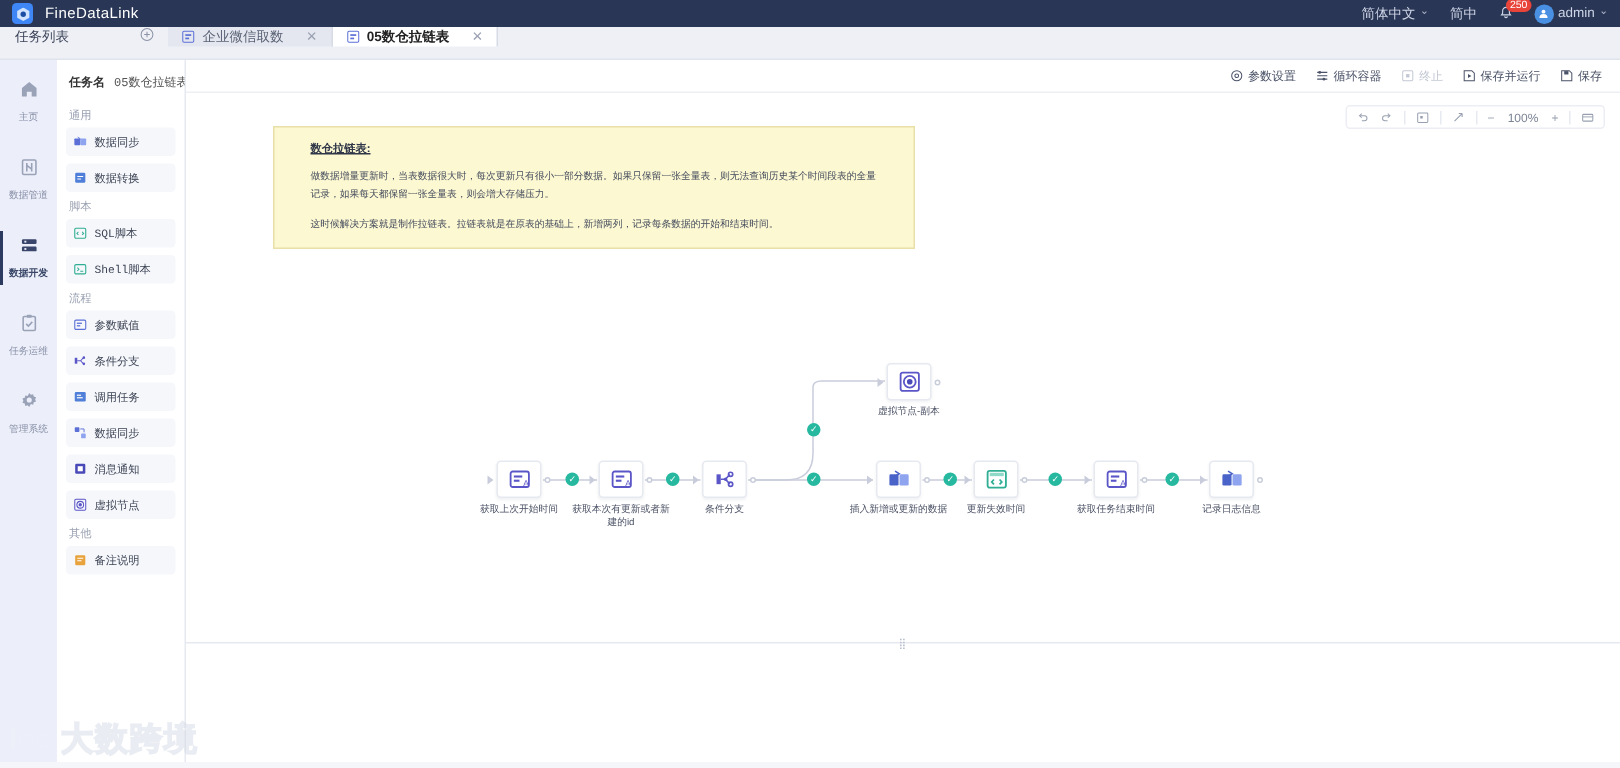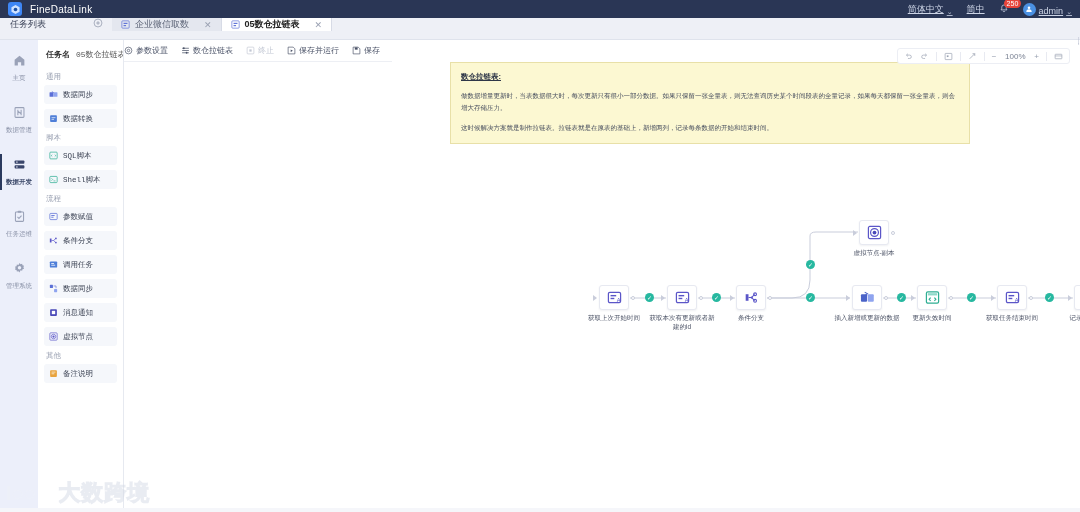--- a/index.html
+++ b/index.html
@@ -11,21 +11,21 @@
   
   .topbar {
     height: 18px; background: #2a3655; display: flex; align-items: center;
     padding: 0 8px; color: #e8ecf5; font-size: 9px; position: relative;
   }
   .logo-box { width: 14px; height: 14px; border-radius: 3px; background: #3e86f5;
     display: flex; align-items: center; justify-content: center; margin-right: 8px; }
   .logo-box svg { display: block; }
   .app-title { font-size: 10px; letter-spacing: .3px; color: #fff; }
   .top-right { margin-left: auto; display: flex; align-items: center; gap: 14px; font-size: 9px; }
-  .top-right .it { display: flex; align-items: flex-end; gap: 3px; color: #cdd5e6; cursor: pointer; text-decoration: underline; }
+  .top-right .it { display: flex; align-items: flex-start; gap: 3px; color: #cdd5e6; cursor: pointer; }
   .bell-wrap { position: relative; }
   .badge { position: absolute; top: -5px; left: 5px; background: #e8443a; color: #fff;
     font-size: 7px; line-height: 9px; border-radius: 6px; padding: 0 3px; }
   .avatar { width: 13px; height: 13px; border-radius: 50%; background: #4a90e2;
     display: flex; align-items: center; justify-content: center; }
   .caret { font-size: 7px; opacity: .8; }
 
   
   .tabstrip { height: 22px; background: #eef0f6; display: flex; align-items: flex-start;
     font-size: 9px; border-bottom: 1px solid #dfe3ec; }
@@ -60,39 +60,39 @@
   .palette-head { font-size: 8px; color: #333; padding: 9px 2px 8px 2px;
     display: flex; gap: 6px; white-space: nowrap; font-weight: bold; }
   .palette-head .pname { color: #555; font-weight: normal; }
   .pgroup { font-size: 7.5px; color: #9aa1b2; margin: 4px 2px 3px 2px; }
   .pitem { display: flex; align-items: center; gap: 5px; height: 19px; padding: 0 5px;
     background: #f5f7fb; border-radius: 3px; margin-bottom: 5px; font-size: 7.5px;
     color: #3c4354; cursor: pointer; }
   .pitem .pico { width: 9px; height: 9px; flex: 0 0 auto; }
 
   
-  .main { flex: 1; display: flex; flex-direction: row; background: #fff; min-width: 0; }
+  .main { flex: 1; display: flex; flex-direction: column; background: #fff; min-width: 0; }
   .maintools { height: 22px; border-bottom: 1px solid #edeff4; display: flex;
     align-items: center; justify-content: flex-end; gap: 13px; padding-right: 12px;
     font-size: 8px; color: #4a5267; }
   .mt { display: flex; align-items: center; gap: 3px; cursor: pointer; }
   .mt.disabled { color: #c3c8d4; cursor: default; }
 
   .canvaswrap { flex: 1; position: relative; overflow: hidden; background: #fff; }
   .zoombar { position: absolute; right: 10px; top: 8px; height: 16px;
     display: flex; align-items: center; gap: 7px; background: #fff;
     border: 1px solid #eceef4; border-radius: 3px; padding: 0 6px;
     font-size: 8px; color: #98a0b0; z-index: 5; }
   .zoombar .zi { cursor: pointer; display: flex; align-items: center; }
   .zoombar .zpct { color: #7b8394; min-width: 24px; text-align: center; }
   .zsep { width: 1px; height: 9px; background: #e8eaf1; }
 
   
-  .note { position: absolute; left: 58px; top: 22px; width: 520px;
-    background: #fcf8d2; border: 1px solid #e8e0a8; padding: 9px 10px; }
+  .note { position: absolute; left: 58px; top: 22px; width: 428px;
+    background: #fcf8d2; border: 1px solid #e8e0a8; padding: 9px 24px; }
   .note-title { font-size: 7.5px; color: #2f3748; font-weight: bold;
     text-decoration: underline; margin-bottom: 8px; }
   .note-p { font-size: 6.5px; color: #444b5c; line-height: 1.9; margin-bottom: 7px; }
   .note-p:last-child { margin-bottom: 0; }
 
   
   .flow { position: absolute; left: 0; top: 0; width: 100%; height: 100%; }
   .node { position: absolute; width: 30px; }
   .node-box { width: 30px; height: 25px; background: #fff; border: 1px solid #e7e9f1;
     border-radius: 3px; display: flex; align-items: center; justify-content: center;
@@ -118,21 +118,21 @@
     padding-left: 16px; font-size: 8px; border-bottom: 1px solid #eef0f5; }
   .logtab { color: #6c7governing; }
   .logtab { color: #737b8e; cursor: pointer; height: 20px; display: flex;
     align-items: center; border-bottom: 2px solid transparent; }
   .logtab.active { color: #3a7de0; font-weight: bold; border-bottom-color: #3a7de0; }
   .logbody { flex: 1; background: #f6f7fa; margin: 7px 10px 8px 10px; padding: 9px 12px;
     font-size: 7.5px; color: #8a91a3; }
 
   
   .watermark { position: absolute; left: 6px; bottom: 4px; display: flex;
-    align-items: center; gap: 23px; opacity: .5; z-index: 20; pointer-events: none; }
+    align-items: center; gap: 5px; opacity: .5; z-index: 20; pointer-events: none; }
   .wm-text { font-size: 22px; font-weight: bold; color: #e9ecf3;
     -webkit-text-stroke: 1px #d5dae6; letter-spacing: 1px; }
   .wm-mark { font-size: 20px; font-weight: bold; color: #eef1f7; }
 </style>
 </head>
 <body>
 
 <div class="topbar">
   <div class="logo-box">
     <svg width="9" height="9" viewBox="0 0 10 10">
@@ -358,21 +358,21 @@
             <circle cx="8" cy="8" r="2.2" fill="none" stroke="currentColor" stroke-width="1.2"></circle>
           </svg>
         <span>参数设置</span>
       </div>
       <div class="mt">
         <svg width="9" height="9" viewBox="0 0 16 16">
             <path d="M2 4h12M2 8h12M2 12h12" stroke="currentColor" stroke-width="1.3"></path>
             <circle cx="5" cy="4" r="1.6" fill="currentColor"></circle>
             <circle cx="10" cy="12" r="1.6" fill="currentColor"></circle>
           </svg>
-        <span>数仓拉链表</span>
+        <span>循环容器</span>
       </div>
       <div class="mt disabled">
         <svg width="9" height="9" viewBox="0 0 16 16">
             <rect x="2" y="2" width="12" height="12" rx="1.5" fill="none" stroke="currentColor" stroke-width="1.2"></rect>
             <rect x="6" y="6" width="4" height="4" fill="currentColor"></rect>
           </svg>
         <span>终止</span>
       </div>
       <div class="mt">
         <svg width="9" height="9" viewBox="0 0 16 16">

